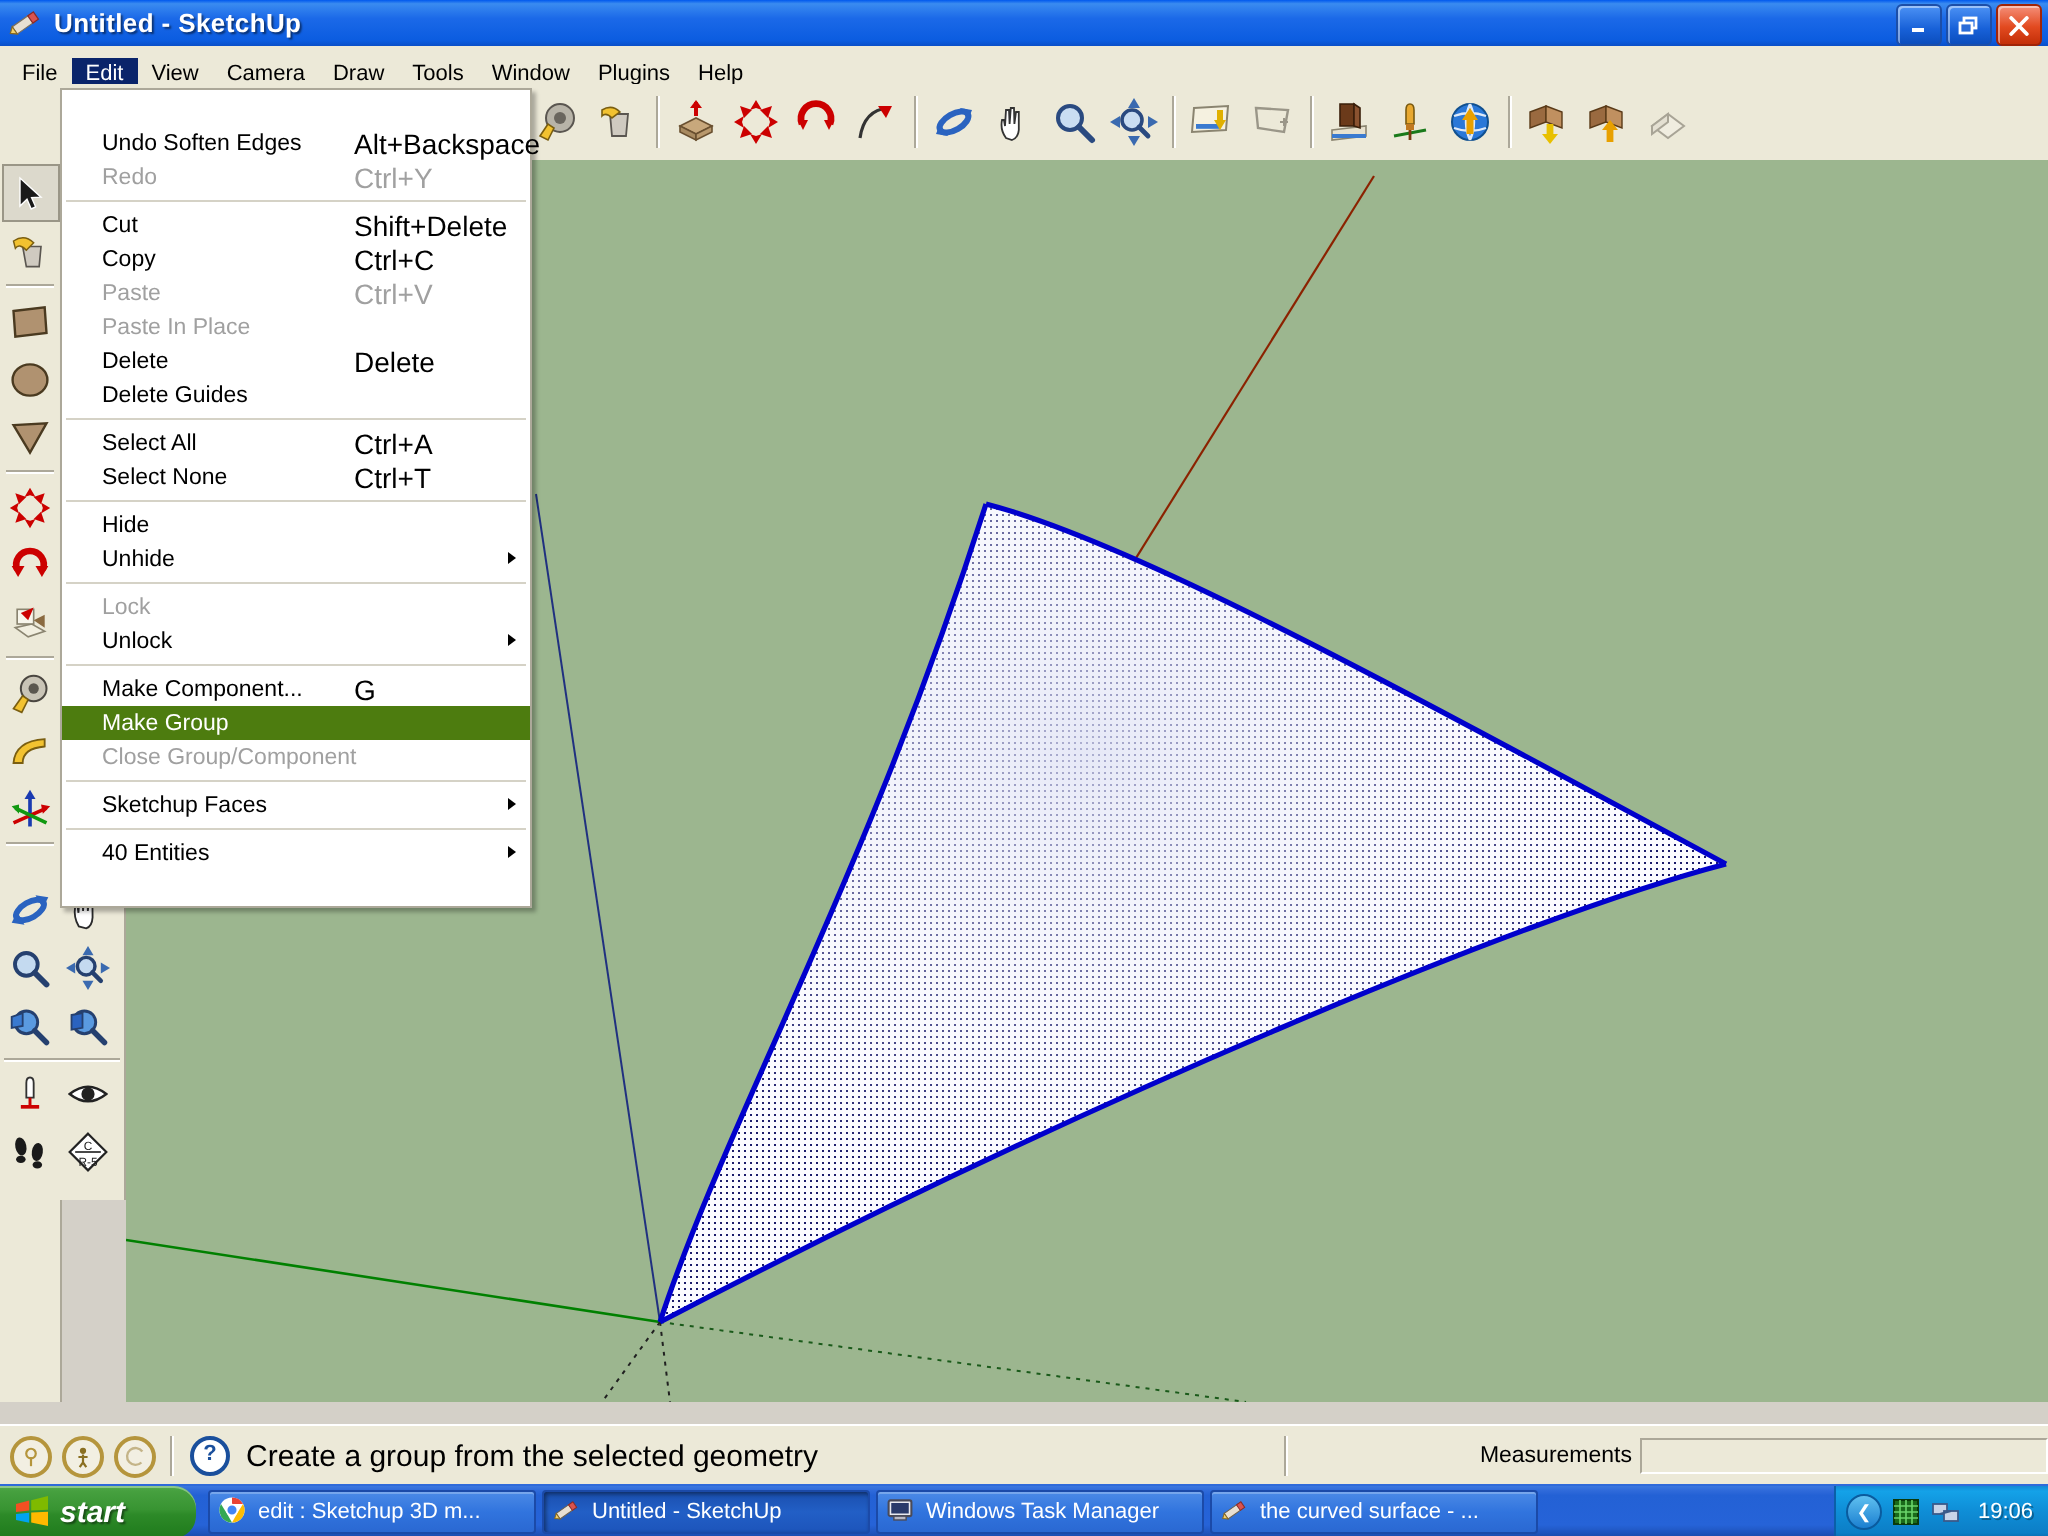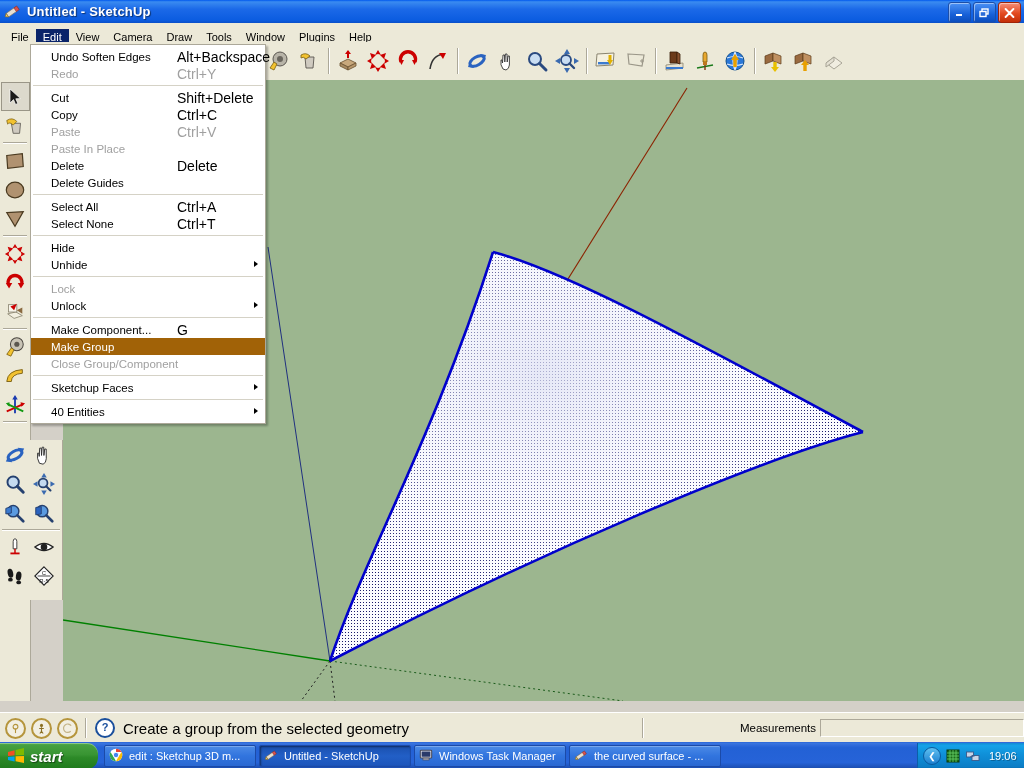--- a/index.html
+++ b/index.html
@@ -114,21 +114,21 @@
     display:flex;align-items:center;
     box-shadow:inset 0 1px 0 rgba(255,255,255,.35);
   }
   .start-flag{width:18px;height:16px;margin-left:7px;position:relative;}
   .start-text{
     color:#fff;font-style:italic;font-weight:bold;font-size:15px;margin-left:5px;
     text-shadow:1px 1px 1px rgba(0,0,0,.45);
   }
   .tasks{display:flex;align-items:center;margin-left:6px;gap:3px;}
   .task{
-    height:22px;width:152px;display:flex;align-items:center;
+    height:22px;width:164px;display:flex;align-items:center;
     background:linear-gradient(to bottom,#4b8ae6,#3174de 50%,#2a68d2);
     border:1px solid #1b4aa8;border-radius:2px;box-sizing:border-box;
     color:#fff;font-size:11px;overflow:hidden;white-space:nowrap;
     box-shadow:inset 0 1px 0 rgba(255,255,255,.25);
   }
   .task.active{
     background:linear-gradient(to bottom,#1a4fae,#225fc6 50%,#1d55bb);
     box-shadow:inset 1px 1px 2px rgba(0,0,0,.45);
   }
   .task .ti{width:16px;height:16px;margin:0 4px 0 4px;flex:0 0 auto;position:relative;}
@@ -145,29 +145,29 @@
     display:flex;align-items:center;justify-content:center;
   }
   .tray-ico{width:15px;height:15px;margin-left:5px;position:relative;}
   .clock{color:#fff;font-size:11px;margin-left:8px;text-shadow:1px 1px 0 rgba(0,0,0,.3);}
 
   
   .dropdown{
     position:absolute;left:30px;top:44px;width:236px;
     background:#fff;border:1px solid #aca899;
     box-shadow:2px 2px 2px rgba(0,0,0,.28);
-    padding:3px 0;box-sizing:border-box;z-index:50;
+    padding:18px 0;box-sizing:border-box;z-index:50;
   }
   .d-item{
     height:17px;display:flex;align-items:center;position:relative;
     padding:0 6px 0 20px;box-sizing:border-box;font-size:11.5px;color:#000;
     cursor:default;white-space:nowrap;
   }
   .d-item.dis{color:#a0a0a0;}
-  .d-item.hl{background:#a16207;color:#fff;text-align:right;}
+  .d-item.hl{background:#4d7c0f;color:#fff;text-align:right;}
   .d-label{flex:0 0 auto;}
   .d-accel{position:absolute;left:146px;font-size:14px;}
   .d-item.dis .d-accel{color:#a0a0a0;}
   .d-arrow{position:absolute;right:7px;top:5px;width:0;height:0;
     border-left:4px solid #000;border-top:3.5px solid transparent;border-bottom:3.5px solid transparent;}
   .d-sep{height:1px;background:#d5d2c6;margin:3px 2px 3px 2px;}
 </style>
 </head>
 <body>
 

